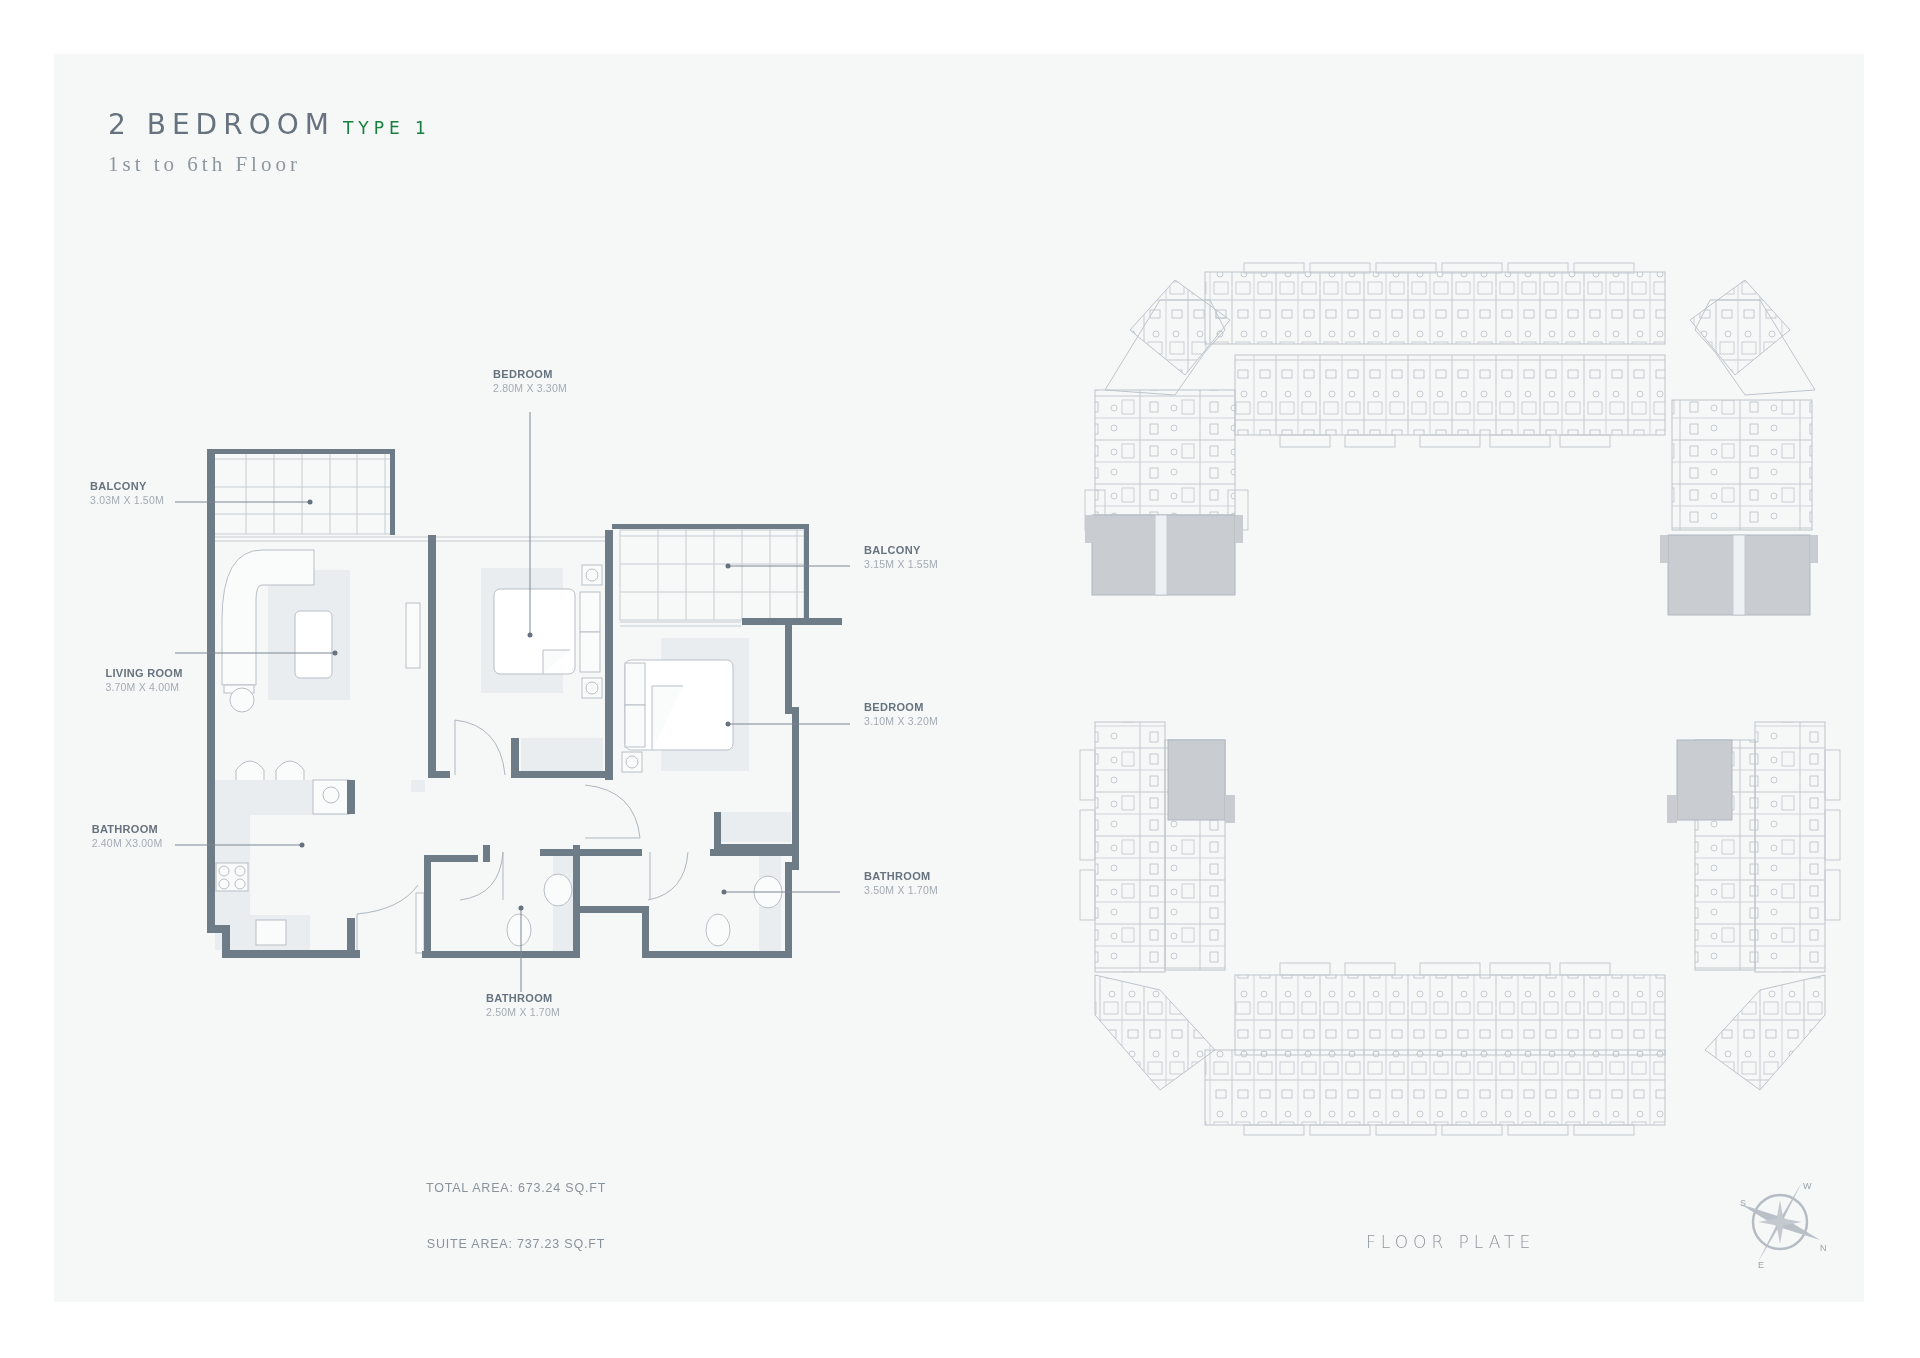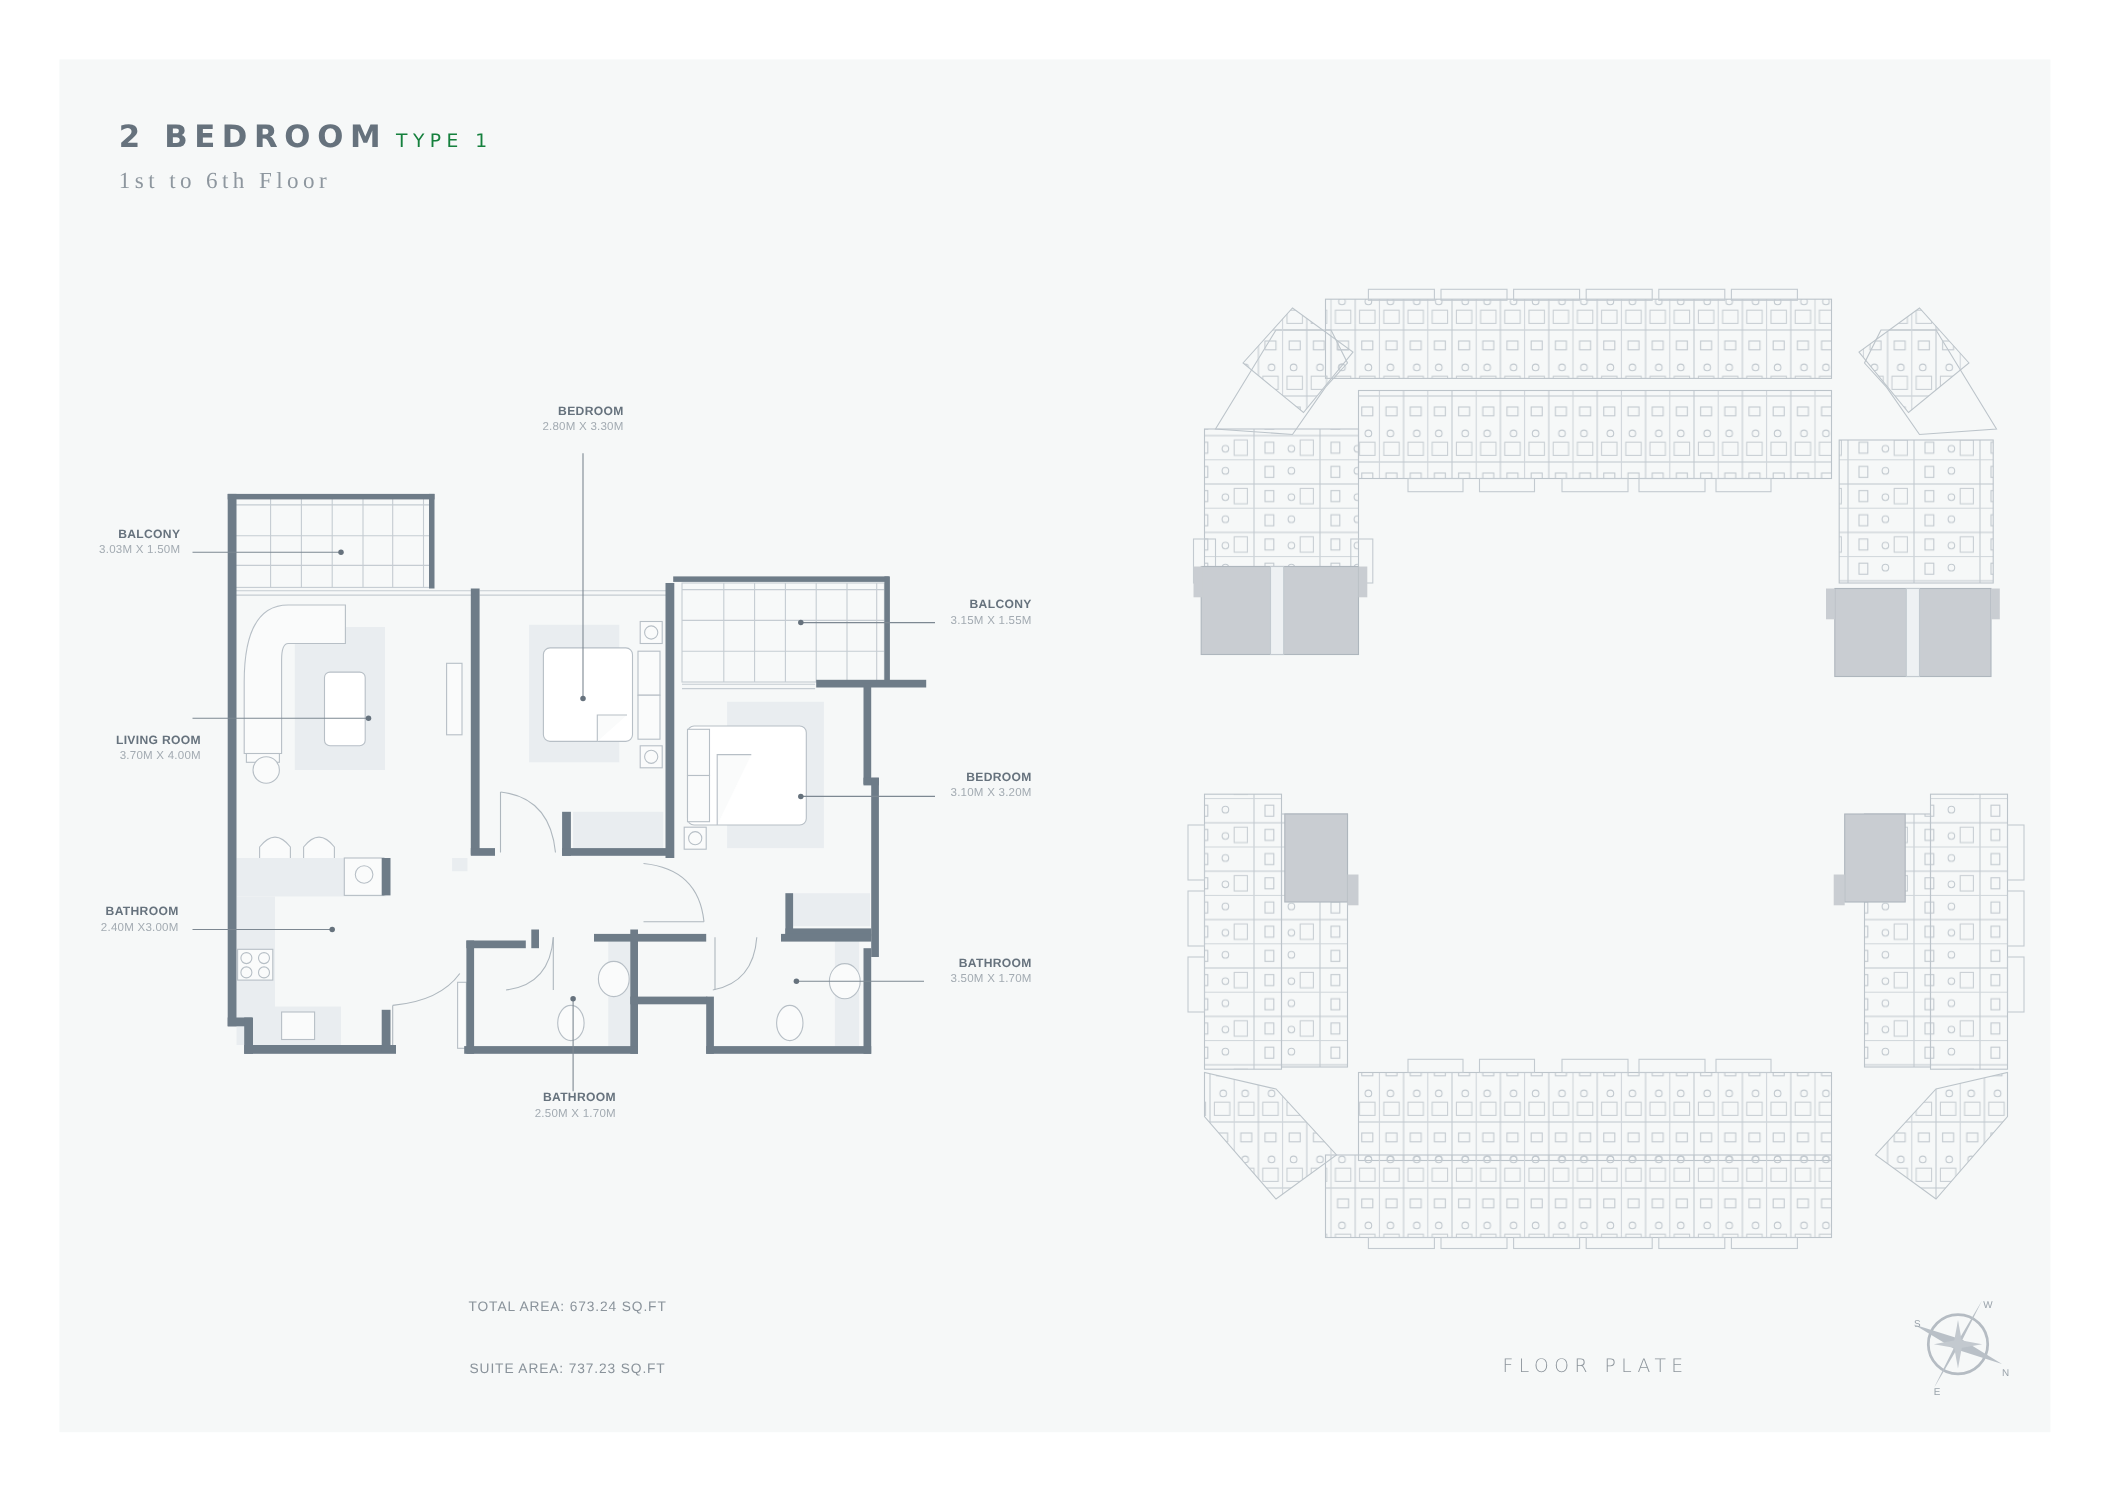--- a/index.html
+++ b/index.html
@@ -1,22 +1,22 @@
 <!DOCTYPE html>
 <html><head>
 <meta charset="utf-8">
 <style>
   html,body{margin:0;padding:0;background:#ffffff;}
   body{width:1920px;height:1358px;position:relative;overflow:hidden;font-family:"Liberation Sans","DejaVu Sans",sans-serif;}
   .panel{position:absolute;left:54px;top:54px;width:1810px;height:1248px;background:#f6f8f8;}
   .title{position:absolute;left:108px;top:108px;color:#66727d;white-space:nowrap;}
-  .title .main{font-family:"DejaVu Sans",sans-serif;font-weight:bold;font-size:28px;letter-spacing:6px;}
+  .title .main{font-family:"DejaVu Sans",sans-serif;font-weight:normal;font-size:28px;letter-spacing:6px;}
   .title .type{font-family:"DejaVu Sans",sans-serif;font-size:17px;letter-spacing:5px;margin-left:8px;color:#15803d;}
   .subtitle{position:absolute;left:108px;top:152px;font-family:Liberation Serif, serif;font-weight:200;font-size:21px;letter-spacing:4px;color:#8e979f;}
-  .lbl{position:absolute;text-align:right;white-space:nowrap;transform:translateX(-50%);}
+  .lbl{position:absolute;text-align:left;white-space:nowrap;transform:translateX(-50%);}
   .lbl .n{display:block;font-family:"Liberation Sans",sans-serif;font-weight:bold;font-size:11px;color:#66727d;letter-spacing:.3px;}
   .lbl .d{display:block;font-family:"Liberation Sans",sans-serif;font-size:10.5px;color:#a3abb2;margin-top:2px;letter-spacing:.2px;}
   .area{position:absolute;left:516px;transform:translateX(-50%);font-family:"Liberation Sans",sans-serif;font-size:12.5px;color:#8a939b;letter-spacing:.8px;white-space:nowrap;}
   .fp-label{position:absolute;left:1366px;top:1232px;font-family:"DejaVu Sans",sans-serif;font-weight:200;font-size:17px;letter-spacing:5px;color:#8d959c;white-space:nowrap;text-align:center;}
   svg{position:absolute;left:0;top:0;}
   .cl{position:absolute;font-family:"Liberation Sans",sans-serif;font-size:9px;color:#9aa3ab;}
 </style>
 </head>
 <body>
 

